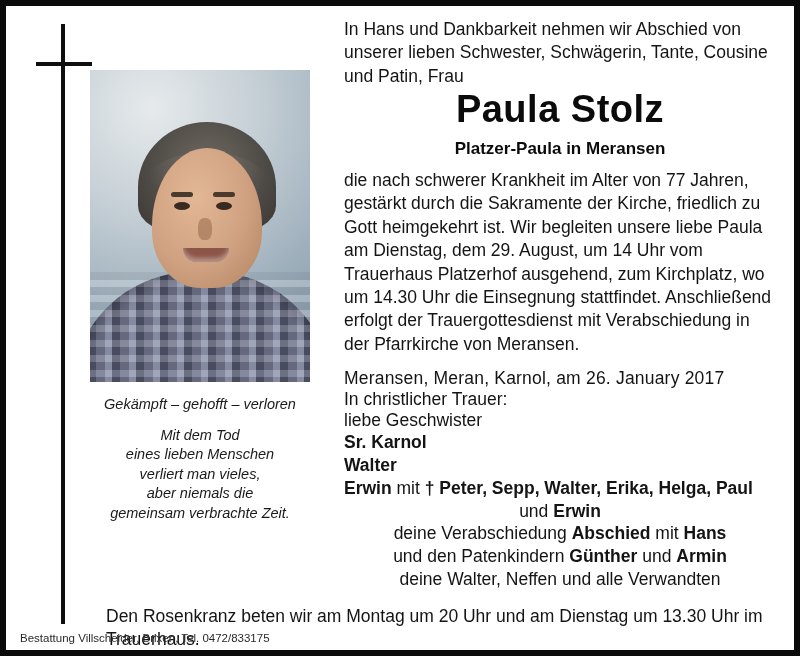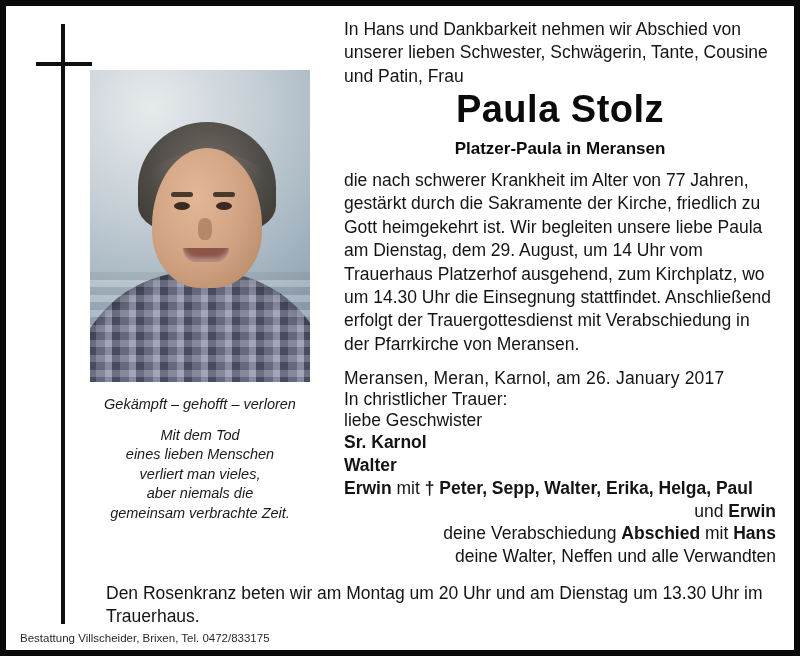--- a/index.html
+++ b/index.html
@@ -228,21 +228,21 @@
   .mourn-sub {
     font-size: 17.5px;
     color: #141414;
   }
   .mourn-list {
     font-size: 17.5px;
     line-height: 1.3;
     color: #141414;
   }
   .mourn-list .b { font-weight: bold; }
-  .center { text-align: right; }
+  .center { text-align: center; }
   
   .bottom {
     margin-left: 86px;
     margin-right: 8px;
     margin-top: 14px;
   }
   .bottom p {
     margin: 0 0 12px 0;
     font-size: 17.5px;
     line-height: 1.34;
@@ -310,20 +310,26 @@
         <div class="center">
           <span>und</span>
           <span class="b">Erwin</span>
         </div>
         <div class="center">
           <span>deine Verabschiedung</span>
           <span class="b">Abschied</span>
           <span>mit</span>
           <span class="b">Hans</span>
         </div>
+        <div class="center">
+          <span>und den Patenkindern</span>
+          <span class="b">Günther</span>
+          <span>und</span>
+          <span class="b">Armin</span>
+        </div>
         <div class="center">deine Walter, Neffen und alle Verwandten</div>
       </div>
     </div>
   </div>
 
   <div class="bottom">
     <p>Den Rosenkranz beten wir am Montag um 20 Uhr und am Dienstag um 13.30 Uhr im Trauerhaus.</p>
 
   </div>
 

